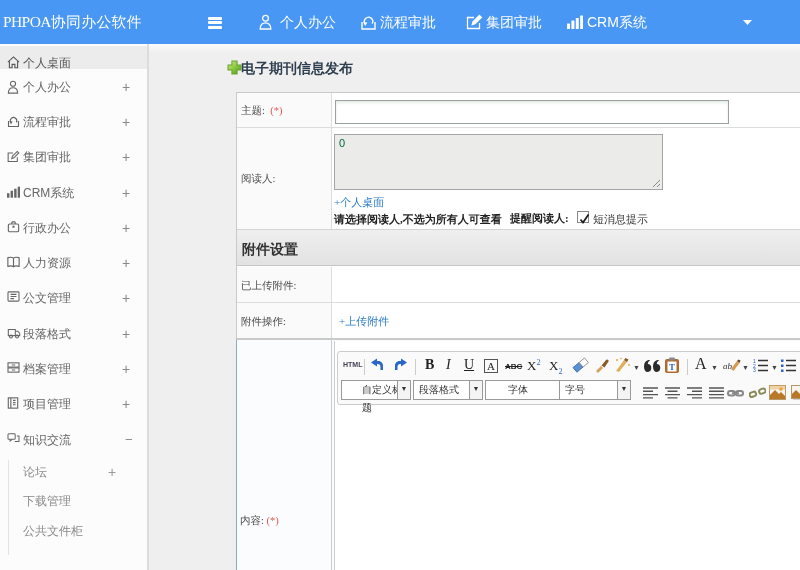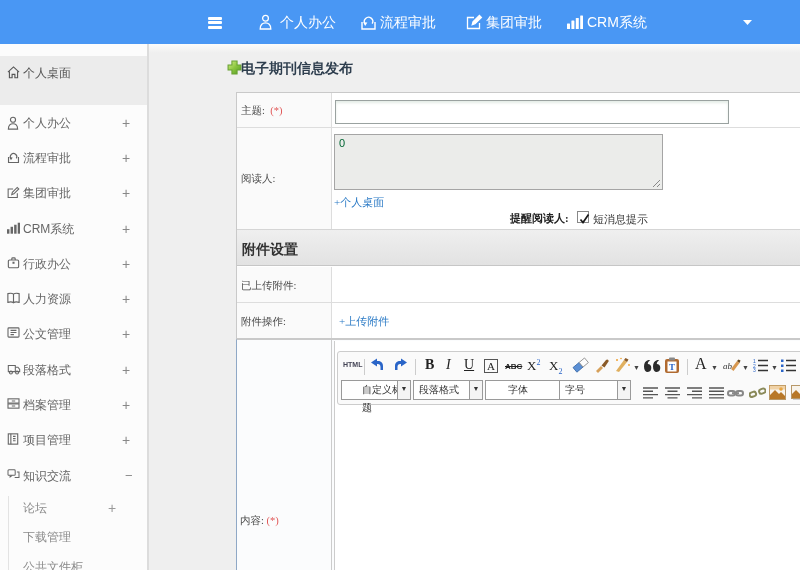--- a/index.html
+++ b/index.html
@@ -7,40 +7,41 @@
 .top{position:absolute;left:0;top:0;width:800px;height:44px;background:#4997f4;color:#fff}
 .logo{position:absolute;left:3px;top:0;line-height:44px;font-size:15.5px;color:#fff;font-family:"Liberation Serif",serif}
 .burger span{display:block;width:14px;height:2.6px;background:#fff;margin-bottom:1.9px;border-radius:1px}
 .nav{position:absolute;top:0;height:44px;font-size:14px;color:#fff;line-height:44px}
 .nicon{position:absolute;top:14px}
 .side{position:absolute;left:0;top:44px;width:149px;height:526px;background:#fcfcfc;border-right:2px solid #dcdcdc}
 .mi{position:relative;height:35.3px;font-size:12px;color:#666}
 .mi .txt{position:absolute;left:23px;top:50%;margin-top:-7px;line-height:14px}
 .mi .pl{position:absolute;left:122px;top:50%;margin-top:-9px;font-size:14px;color:#888;line-height:18px}
 .mi svg{position:absolute;left:7px;top:50%;margin-top:-7px}
-.act{height:49px;background:#ececec;position:relative;margin-top:12px;font-size:12px;color:#555}
+.act{height:23px;background:#ececec;position:relative;margin-top:2px;font-size:12px;color:#555}
 .act .txt{position:absolute;left:23px;top:10px;line-height:14px}
 .act svg{position:absolute;left:7px;top:10px}
 .sub{position:relative;height:29.3px;font-size:12px;color:#8a8a8a}
 .sub .txt{position:absolute;left:23px;top:50%;margin-top:-7px;line-height:14px}
 .sub .pl{position:absolute;left:108px;top:50%;margin-top:-9px;font-size:14px;color:#999;line-height:18px}
 .subwrap{position:relative}
 .subwrap:before{content:"";position:absolute;left:8px;top:3px;bottom:-10px;width:1px;background:#e3e3e3}
 .title{position:absolute;left:241px;top:60px;font-size:14px;font-weight:bold;color:#2e3e4e}
 .lbl{font-size:10.5px;color:#4a4a4a;font-family:"Liberation Serif",serif}
 .red{color:#e05555}
 .blue{color:#2c7bc6}
 .tb1,.tb2{position:absolute;top:0;height:28px}
 .sep{position:absolute;width:1px;height:16px;top:6px;background:#ccc}
 .selb{position:absolute;top:1px;height:20px;background:#fff;border:1px solid #9a9a9a;font-size:10px;color:#333;line-height:18px}
 .selb .ar{position:absolute;right:0;top:0;width:13px;height:18px;border-left:1px solid #9a9a9a;background:#f4f4f4;text-align:center;line-height:16px;font-size:7px;color:#333}
 .ali{position:absolute;top:8px}
 </style></head><body>
 
 <div class="top">
+  <div class="logo"><span style="letter-spacing:-0.6px">PHPOA</span><span style="font-size:14.8px;letter-spacing:0.4px">协同办公软件</span></div>
   <div class="burger abs" style="left:208px;top:17px">
       <span></span>
       <span></span>
       <span></span>
     </div>
   <svg class="nicon" style="left:259px" width="13" height="16" viewBox="0 0 13 16" fill="none" stroke="#fff" stroke-width="1.3">
       <circle cx="6.5" cy="4.3" r="2.9"></circle>
       <path d="M1.2 15 C1.2 10.5 3.6 8.8 6.5 8.8 C9.4 8.8 11.8 10.5 11.8 15 Z"></path>
     </svg>
   <div class="nav" style="left:280px">个人办公</div>
@@ -216,20 +217,21 @@
   <div class="abs lbl" style="left:4px;top:11px">主题: <span class="red">&nbsp;(*)</span></div>
   <div class="abs" style="left:98px;top:7px;width:394px;height:24px;background:#fff;border:1px solid #9aa2a0;box-shadow:inset 0 2px 3px #e4ece6"></div>
 
   <div class="abs lbl" style="left:4px;top:79px">阅读人:</div>
   <div class="abs" style="left:97px;top:41px;width:329px;height:56px;background:#ebecea;border:1px solid #a5a5a5;font-size:11px;color:#063;padding:2px 4px">0
     <svg class="abs" style="right:1px;bottom:1px" width="9" height="9" viewBox="0 0 9 9" stroke="#888" stroke-width="1">
         <path d="M8 1 L1 8 M8 5 L5 8" fill="none"></path>
       </svg>
   </div>
   <div class="abs blue" style="left:97px;top:102px;font-size:11px;font-family:'Liberation Serif',serif">+个人桌面</div>
+  <div class="abs" style="left:97px;top:119px;font-size:11px;font-weight:bold;color:#222;font-family:'Liberation Serif',serif">请选择阅读人,不选为所有人可查看</div>
   <div class="abs" style="left:273px;top:118px;font-size:11px;font-weight:bold;color:#222;font-family:'Liberation Serif',serif">提醒阅读人:</div>
   <div class="abs" style="left:340px;top:118px;width:12px;height:12px;background:#fff;border:1px solid #888"><svg width="12" height="13" viewBox="0 0 12 13" style="margin:-2px 0 0 0">
         <path d="M2.5 6.5 L5 9.5 L10.5 1.5" stroke="#1a1a1a" stroke-width="1.7" fill="none"></path>
       </svg></div>
   <div class="abs" style="left:356px;top:119px;font-size:11px;color:#333;font-family:'Liberation Serif',serif">短消息提示</div>
 
   <div class="abs" style="left:5px;top:148px;font-size:14px;font-weight:bold;color:#333;font-family:'Liberation Serif',serif">附件设置</div>
 
   <div class="abs lbl" style="left:4px;top:186px">已上传附件:</div>
 

